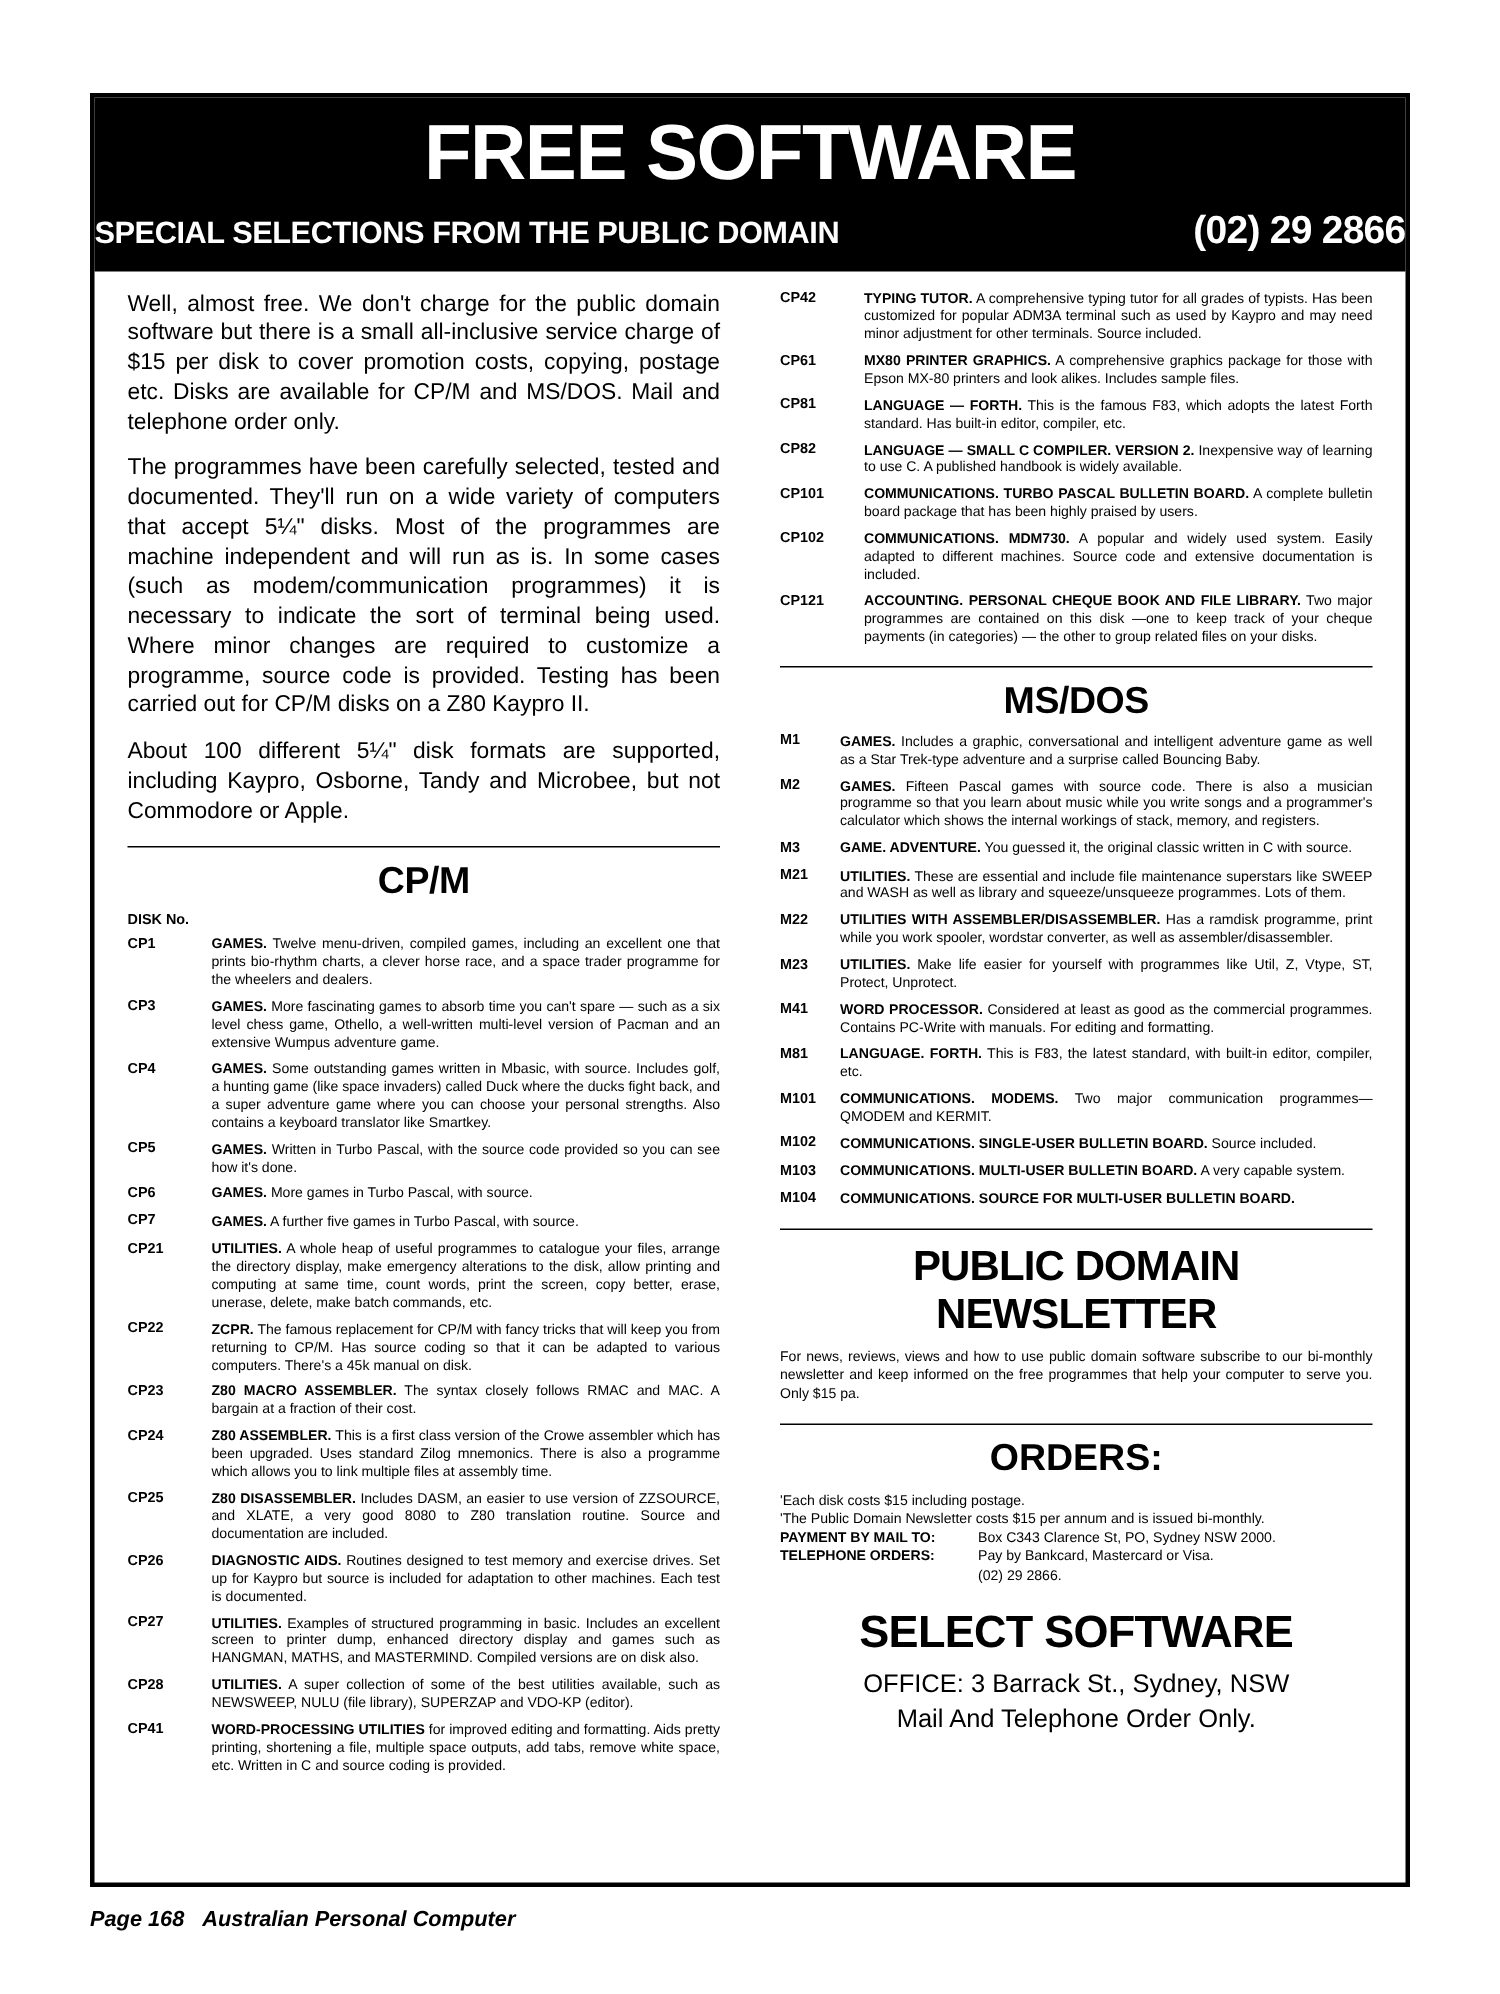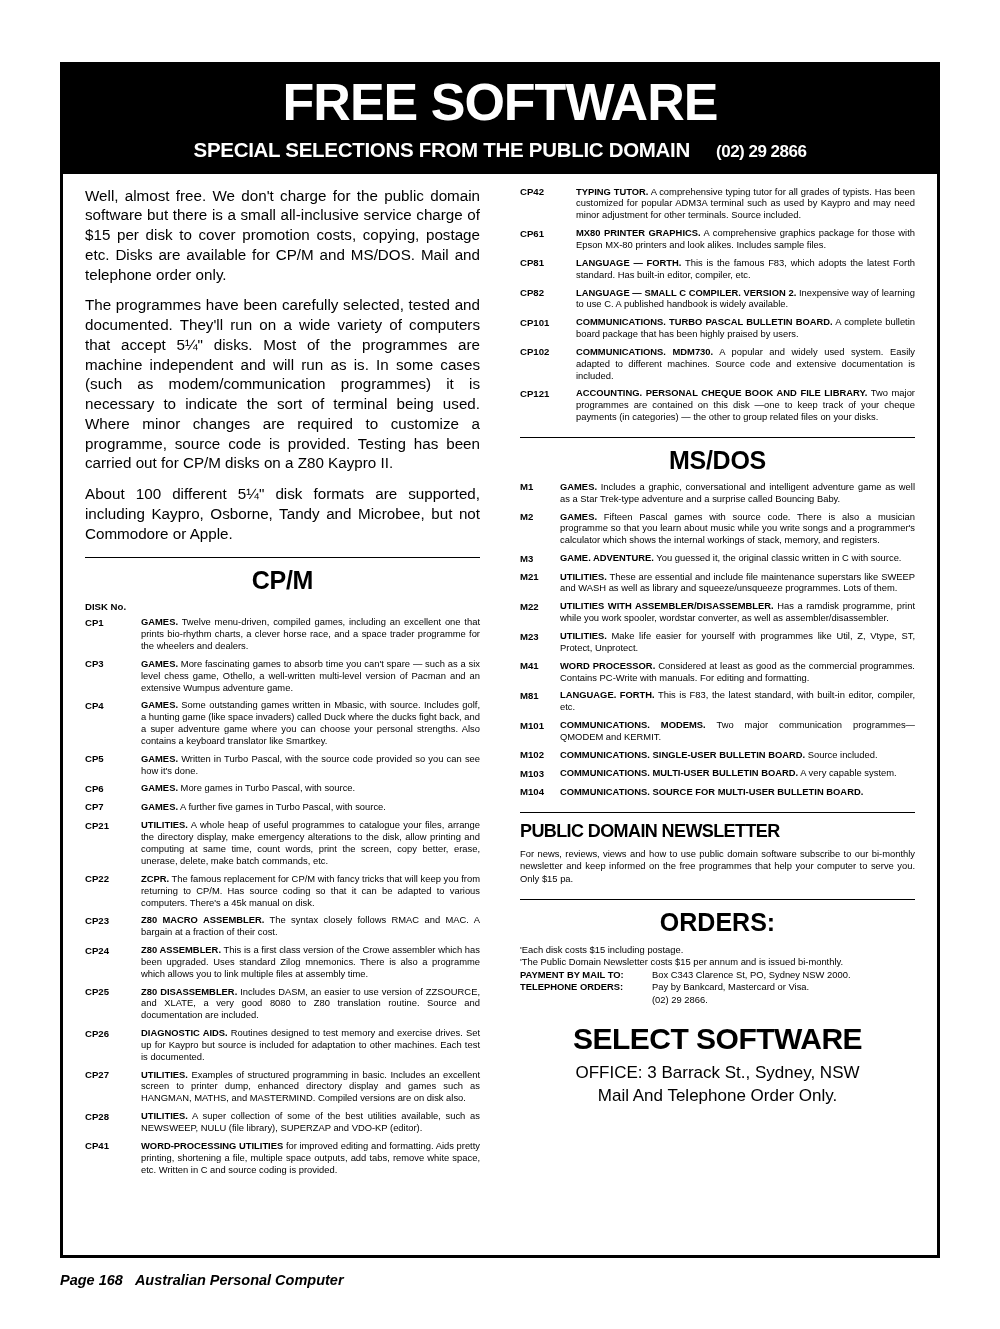--- a/index.html
+++ b/index.html
@@ -1,37 +1,37 @@
 <!DOCTYPE html>
 <html><head>
 <meta charset="utf-8">
 <style>
   html,body{margin:0;padding:0;background:#fff;}
   body{width:1000px;height:1329px;font-family:"Liberation Sans",sans-serif;color:#000;}
   .page{position:relative;width:1000px;height:1047px;text-decoration:underline;}
   .ad{position:absolute;left:60px;top:62px;width:880px;height:1196px;border:3px solid #000;box-sizing:border-box;background:#fff;}
   .banner{background:#000;color:#fff;padding:10px 0 12px 0;}
   .banner h1{margin:0;text-align:center;font-size:52px;font-weight:bold;letter-spacing:-1px;line-height:1.05;font-family:"Liberation Sans",sans-serif;}
-  .banner .sub{display:flex;justify-content:center;align-items:baseline;gap:26px;margin-top:8px;}
+  .banner .sub{display:flex;justify-content:space-between;align-items:baseline;gap:26px;margin-top:8px;}
   .banner .sub .s1{font-size:20.5px;font-weight:bold;letter-spacing:-0.3px;}
-  .banner .sub .s2{font-size:17px;font-weight:bold;letter-spacing:-0.5px;}
+  .banner .sub .s2{font-size:26px;font-weight:bold;letter-spacing:-0.5px;}
   .cols{display:flex;padding:12px 22px 10px 22px;box-sizing:border-box;}
   .col{width:50%;box-sizing:border-box;}
   .colL{padding-right:20px;}
   .colR{padding-left:20px;}
   .intro p{margin:0 0 11px 0;font-size:15.2px;line-height:1.30;text-align:justify;font-family:"Liberation Sans",sans-serif;}
   .rule{border:0;border-top:1.6px solid #000;margin:14px 0 8px 0;}
   .secthead{text-align:center;font-size:25px;font-weight:bold;margin:6px 0 6px 0;letter-spacing:-0.3px;}
   .disknoline{font-size:9.6px;font-weight:bold;margin:2px 0 4px 0;}
   .item{display:flex;margin-bottom:6px;}
   .item .code{width:56px;flex:0 0 56px;font-size:9.6px;font-weight:bold;line-height:1.25;padding-top:0.5px;}
   .item .body{flex:1;font-size:9.4px;line-height:1.26;text-align:justify;}
   .item .body b{font-weight:bold;}
   .itemR .code{width:40px;flex:0 0 40px;}
-  .nlhead{font-size:18px;font-weight:bold;margin:6px 0 6px 0;letter-spacing:-0.6px;}
+  .nlhead{text-align:center;font-size:28px;font-weight:bold;margin:6px 0 6px 0;letter-spacing:-0.6px;}
   .nltext{font-size:9.4px;line-height:1.3;text-align:justify;}
   .ordhead{text-align:center;font-size:25px;font-weight:bold;margin:4px 0 7px 0;}
   .ordline{font-size:9.4px;line-height:1.32;}
   .ordrow{display:flex;font-size:9.4px;line-height:1.32;align-items:center;}
   .ordrow .lbl{font-weight:bold;width:132px;flex:0 0 132px;}
   .ordrow .val{flex:1;}
   .note{font-size:9.4px;font-weight:bold;line-height:1.3;margin-top:9px;}
   .brand{text-align:center;margin-top:16px;}
   .brand .name{font-size:30px;font-weight:bold;letter-spacing:-0.5px;}
   .brand .l1{font-size:17px;margin-top:7px;}

